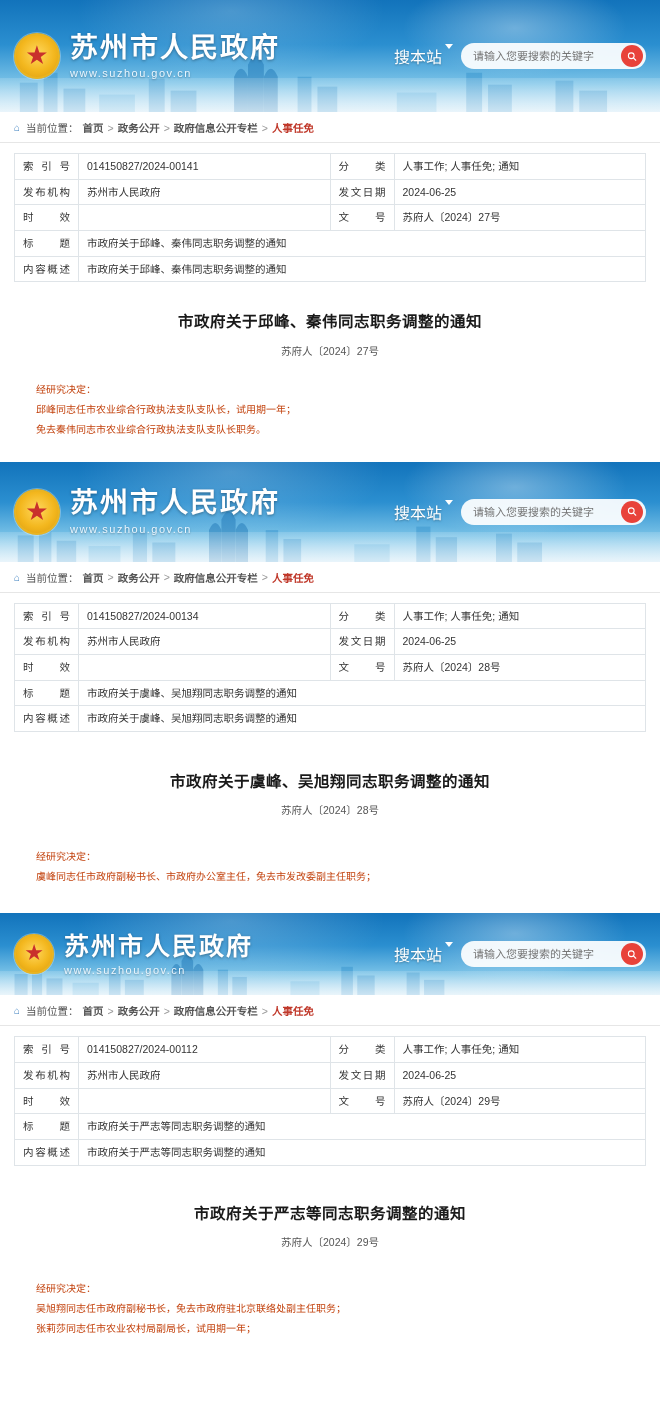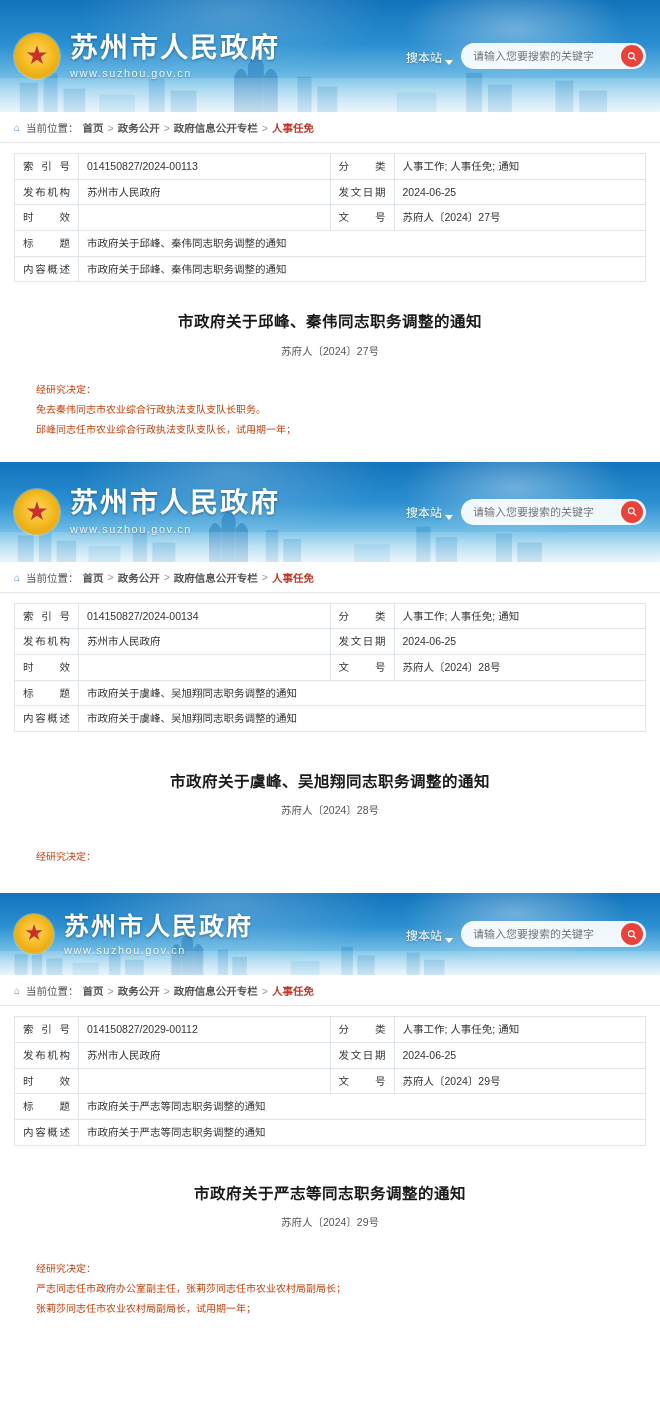--- a/index.html
+++ b/index.html
@@ -84,24 +84,24 @@
     text-shadow: 0 1px 2px rgba(0,0,0,.3);
   }
   .search-wrap {
     margin-left: auto;
     display: flex;
     align-items: center;
     gap: 8px;
   }
   .search-scope {
     color: #fff;
-    font-size: 12px;
+    font-size: 16px;
     white-space: nowrap;
     text-shadow: 0 1px 2px rgba(0,0,0,.3);
-    display: flex; align-items: flex-end; gap: 3px;
+    display: flex; align-items: flex-start; gap: 3px;
   }
   .caret-down {
     width: 0; height: 0;
     border-left: 4px solid transparent;
     border-right: 4px solid transparent;
     border-top: 5px solid #fff;
     display: inline-block;
   }
   .search-box {
     display: flex; align-items: center;
@@ -268,21 +268,21 @@
       <a href="#">政府信息公开专栏</a>
       <span class="sep">&gt;</span>
       <a href="#" class="current">人事任免</a>
     </div>
 
     <div class="meta-wrap">
       <table class="meta">
         <tbody>
             <tr>
           <td class="lbl">索 引 号</td>
-          <td class="val">014150827/2024-00113</td>
+          <td class="val">014150827/2024-00141</td>
           <td class="lbl2">分　　类</td>
           <td class="val">人事工作; 人事任免; 通知</td>
         </tr>
         <tr>
           <td class="lbl">发布机构</td>
           <td class="val">苏州市人民政府</td>
           <td class="lbl2">发文日期</td>
           <td class="val">2024-06-25</td>
         </tr>
         <tr>
@@ -301,22 +301,22 @@
         </tr>
       </tbody>
         </table>
     </div>
 
     <div class="doc">
       <div class="doc-title">市政府关于邱峰、秦伟同志职务调整的通知</div>
       <div class="doc-number">苏府人〔2024〕27号</div>
       <div class="doc-body">
         <p>经研究决定：</p>
+        <p>邱峰同志任市农业综合行政执法支队支队长，试用期一年；</p>
         <p>免去秦伟同志市农业综合行政执法支队支队长职务。</p>
-        <p>邱峰同志任市农业综合行政执法支队支队长，试用期一年；</p>
       </div>
     </div>
   </div>
 
   <div class="sec2">
     <div class="banner h2">
       <div class="sky"></div>
       <svg class="skyline" viewBox="0 0 660 70" preserveAspectRatio="none">
         <g fill="#2d8cc9" opacity="0.75">
           <rect x="20" y="40" width="18" height="30"></rect>
@@ -412,20 +412,21 @@
         </tr>
       </tbody>
         </table>
     </div>
 
     <div class="doc">
       <div class="doc-title">市政府关于虞峰、吴旭翔同志职务调整的通知</div>
       <div class="doc-number">苏府人〔2024〕28号</div>
       <div class="doc-body">
         <p>经研究决定：</p>
+        <p>虞峰同志任市政府副秘书长、市政府办公室主任，免去市发改委副主任职务；</p>
       </div>
     </div>
   </div>
 
   <div class="sec3">
     <div class="banner h3">
       <div class="sky"></div>
       <svg class="skyline" viewBox="0 0 660 70" preserveAspectRatio="none">
         <g fill="#2d8cc9" opacity="0.75">
           <rect x="20" y="40" width="18" height="30"></rect>
@@ -488,21 +489,21 @@
       <a href="#">政府信息公开专栏</a>
       <span class="sep">&gt;</span>
       <a href="#" class="current">人事任免</a>
     </div>
 
     <div class="meta-wrap">
       <table class="meta">
         <tbody>
             <tr>
           <td class="lbl">索 引 号</td>
-          <td class="val">014150827/2029-00112</td>
+          <td class="val">014150827/2024-00112</td>
           <td class="lbl2">分　　类</td>
           <td class="val">人事工作; 人事任免; 通知</td>
         </tr>
         <tr>
           <td class="lbl">发布机构</td>
           <td class="val">苏州市人民政府</td>
           <td class="lbl2">发文日期</td>
           <td class="val">2024-06-25</td>
         </tr>
         <tr>
@@ -521,20 +522,20 @@
         </tr>
       </tbody>
         </table>
     </div>
 
     <div class="doc">
       <div class="doc-title">市政府关于严志等同志职务调整的通知</div>
       <div class="doc-number">苏府人〔2024〕29号</div>
       <div class="doc-body">
         <p>经研究决定：</p>
-        <p>严志同志任市政府办公室副主任，张莉莎同志任市农业农村局副局长；</p>
+        <p>吴旭翔同志任市政府副秘书长，免去市政府驻北京联络处副主任职务；</p>
         <p>张莉莎同志任市农业农村局副局长，试用期一年；</p>
 
       </div>
     </div>
   </div>
 
 </div>
 
 </body></html>

